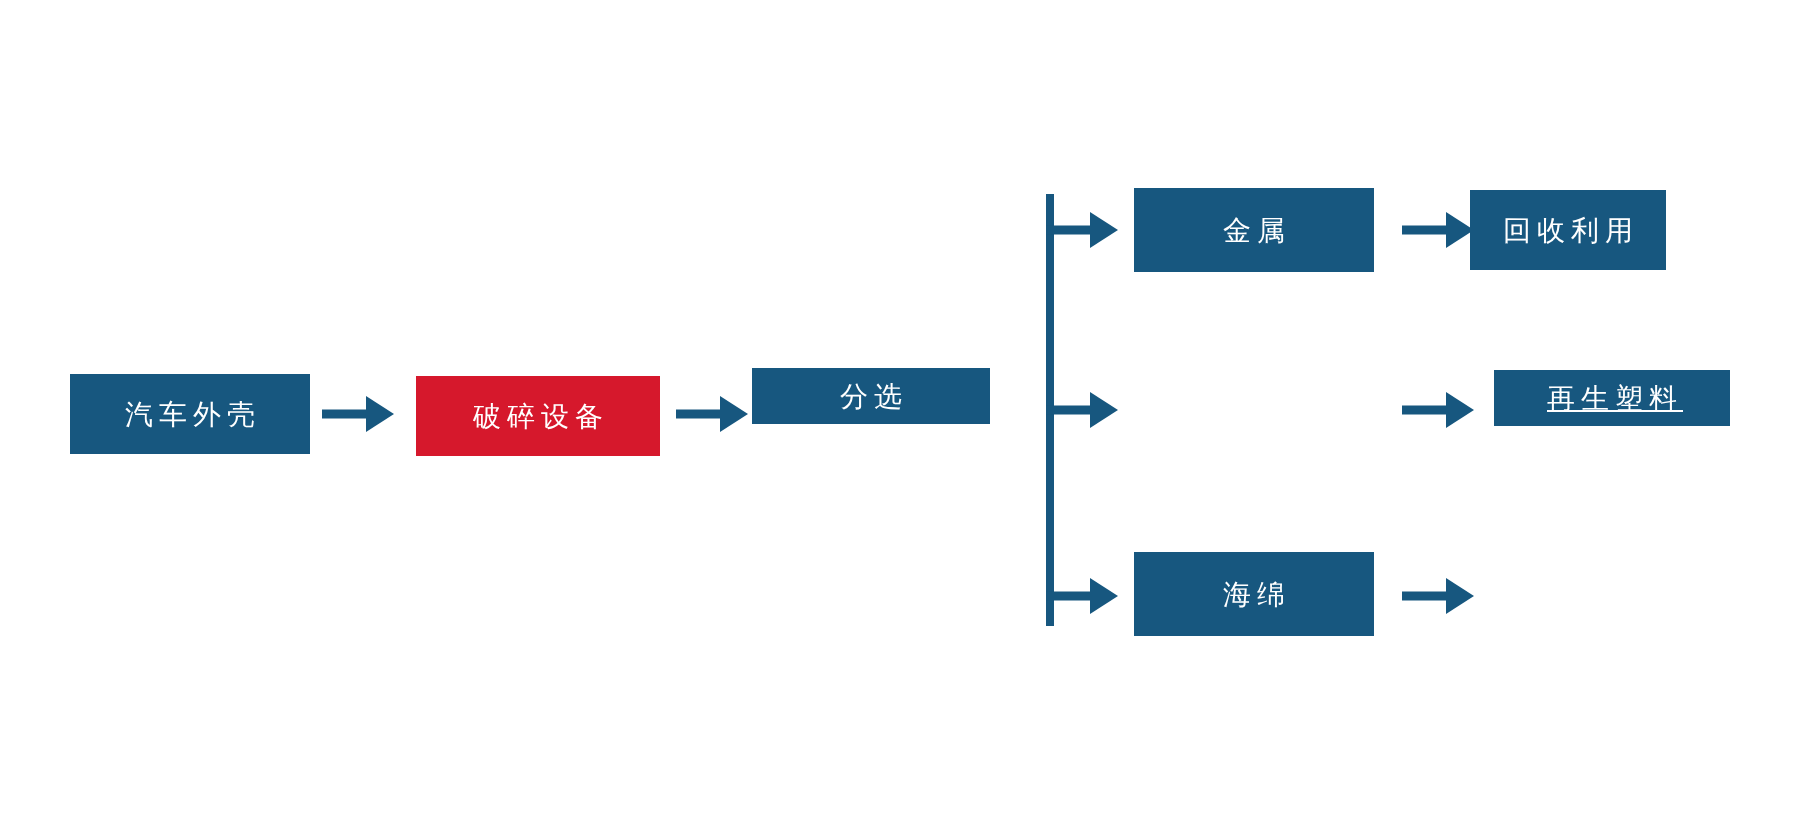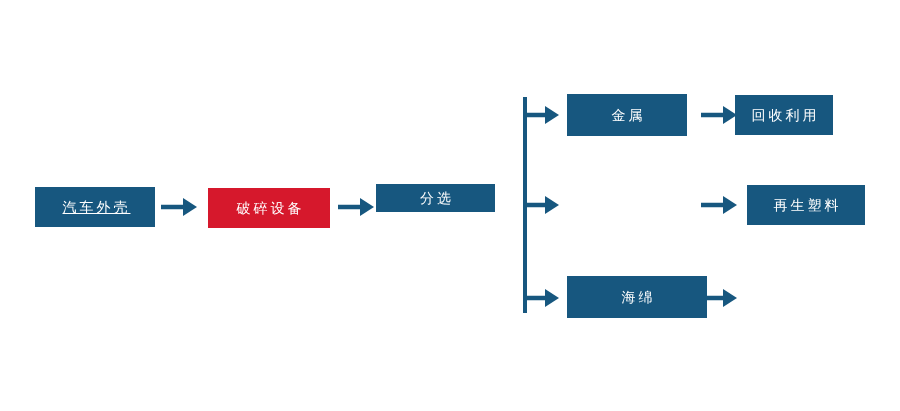--- a/index.html
+++ b/index.html
@@ -40,44 +40,44 @@
   .vline {
     position: absolute;
     left: 523px;
     top: 97px;
     width: 4px;
     height: 216px;
     background: var(--blue, #17577F);
   }
 
   
-  .n-car   { left: 35px;  top: 187px; width: 120px; height: 40px; text-decoration: underline; }
+  .n-car   { left: 35px;  top: 187px; width: 120px; height: 40px; }
   .a1      { left: 161px; top: 195px; }
   .n-crush { left: 208px; top: 188px; width: 122px; height: 40px; }
   .a2      { left: 338px; top: 195px; }
   .n-sort  { left: 376px; top: 184px; width: 119px; height: 28px; }
 
   
   .ab1 { left: 523px; top: 103px; }
   .ab2 { left: 523px; top: 193px; }
   .ab3 { left: 523px; top: 286px; }
 
   
   .n-metal   { left: 567px; top: 94px;  width: 120px; height: 42px; }
   .n-plastic { left: 567px; top: 184px; width: 120px; height: 42px; }
-  .n-sponge  { left: 567px; top: 276px; width: 140px; height: 42px; }
+  .n-sponge  { left: 567px; top: 276px; width: 120px; height: 42px; }
 
   
   .am1 { left: 701px; top: 103px; }
   .am2 { left: 701px; top: 193px; }
   .am3 { left: 701px; top: 286px; }
 
   
   .n-reuse    { left: 735px; top: 95px;  width: 98px; height: 40px; }
-  .n-replast  { left: 747px; top: 185px; width: 118px; height: 40px; }
+  .n-replast  { left: 747px; top: 185px; width: 118px; height: 28px; text-decoration: underline; }
   .n-burn     { left: 747px; top: 277px; width: 118px; height: 40px; }
 </style>
 </head>
 <body>
 
 <div class="canvas">
 
   <div class="node blue n-car">汽车外壳</div>
 
   <svg class="arrow a1" viewBox="0 0 36 24">

